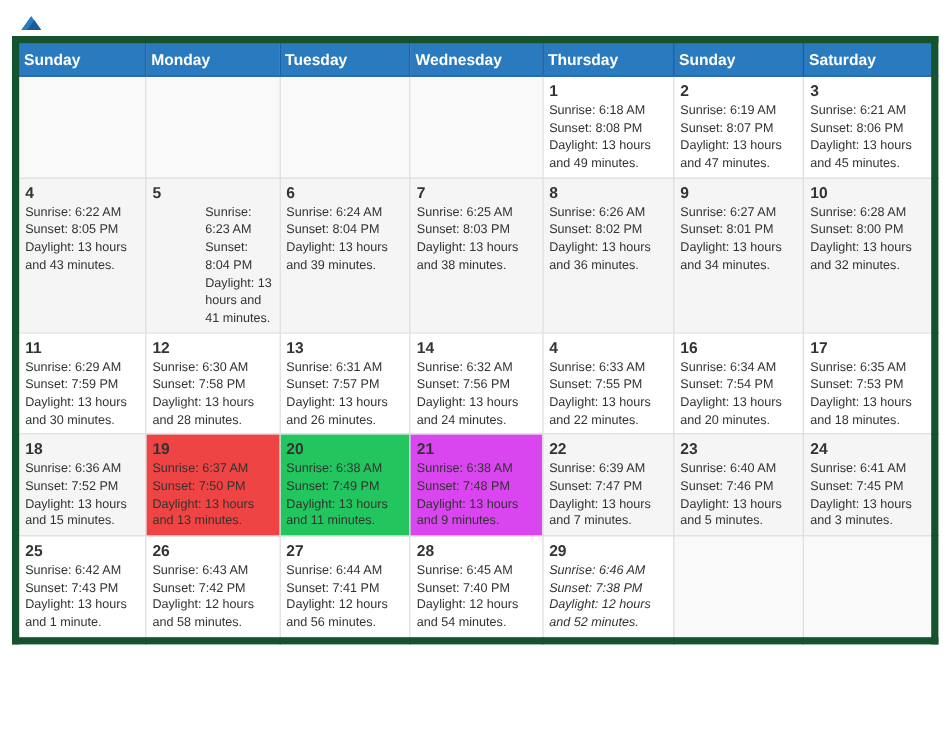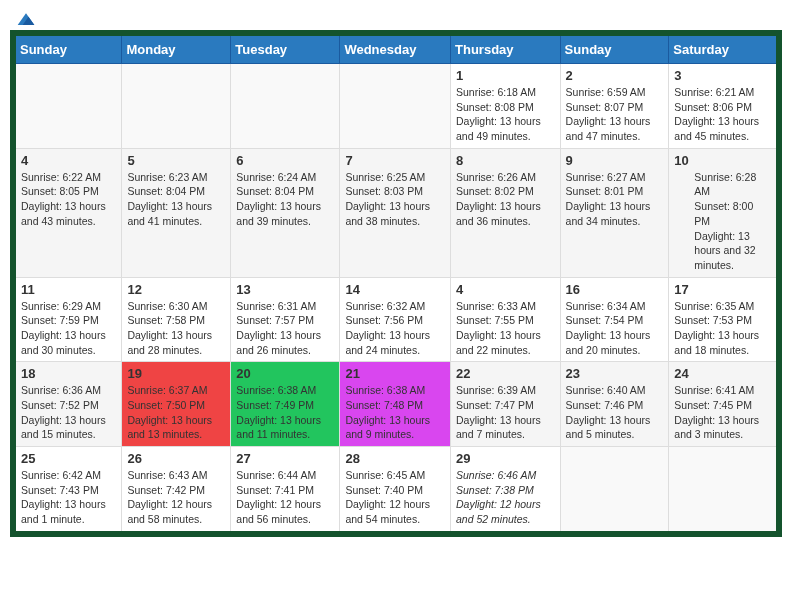--- a/index.html
+++ b/index.html
@@ -138,41 +138,41 @@
         <td class="empty"></td>
         <td class="empty"></td>
         <td>
           <span class="day-num">1</span>
           <div class="day-info" style="white-space: pre-line;">Sunrise: 6:18 AM
 Sunset: 8:08 PM
 Daylight: 13 hours and 49 minutes.</div>
         </td>
         <td>
           <span class="day-num">2</span>
-          <div class="day-info" style="white-space: pre-line;">Sunrise: 6:59 AM
+          <div class="day-info" style="white-space: pre-line;">Sunrise: 6:19 AM
 Sunset: 8:07 PM
 Daylight: 13 hours and 47 minutes.</div>
         </td>
         <td>
           <span class="day-num">3</span>
           <div class="day-info" style="white-space: pre-line;">Sunrise: 6:21 AM
 Sunset: 8:06 PM
 Daylight: 13 hours and 45 minutes.</div>
         </td>
       </tr>
       <tr>
         <td style="background-color: rgb(245, 245, 245);">
           <span class="day-num">4</span>
           <div class="day-info" style="white-space: pre-line;">Sunrise: 6:22 AM
 Sunset: 8:05 PM
 Daylight: 13 hours and 43 minutes.</div>
         </td>
         <td style="background-color: rgb(245, 245, 245);">
           <span class="day-num">5</span>
-          <div class="day-info" style="white-space: pre-line;">Sunrise: 6:23 AM
+          <div class="day-info" style="white-space: pre-line; margin-left: 44px;">Sunrise: 6:23 AM
 Sunset: 8:04 PM
 Daylight: 13 hours and 41 minutes.</div>
         </td>
         <td style="background-color: rgb(245, 245, 245);">
           <span class="day-num">6</span>
           <div class="day-info" style="white-space: pre-line;">Sunrise: 6:24 AM
 Sunset: 8:04 PM
 Daylight: 13 hours and 39 minutes.</div>
         </td>
         <td style="background-color: rgb(245, 245, 245);">
@@ -188,21 +188,21 @@
 Daylight: 13 hours and 36 minutes.</div>
         </td>
         <td style="background-color: rgb(245, 245, 245);">
           <span class="day-num">9</span>
           <div class="day-info" style="white-space: pre-line;">Sunrise: 6:27 AM
 Sunset: 8:01 PM
 Daylight: 13 hours and 34 minutes.</div>
         </td>
         <td style="background-color: rgb(245, 245, 245);">
           <span class="day-num">10</span>
-          <div class="day-info" style="white-space: pre-line; margin-left: 20px;">Sunrise: 6:28 AM
+          <div class="day-info" style="white-space: pre-line;">Sunrise: 6:28 AM
 Sunset: 8:00 PM
 Daylight: 13 hours and 32 minutes.</div>
         </td>
       </tr>
       <tr>
         <td>
           <span class="day-num">11</span>
           <div class="day-info" style="white-space: pre-line;">Sunrise: 6:29 AM
 Sunset: 7:59 PM
 Daylight: 13 hours and 30 minutes.</div>

